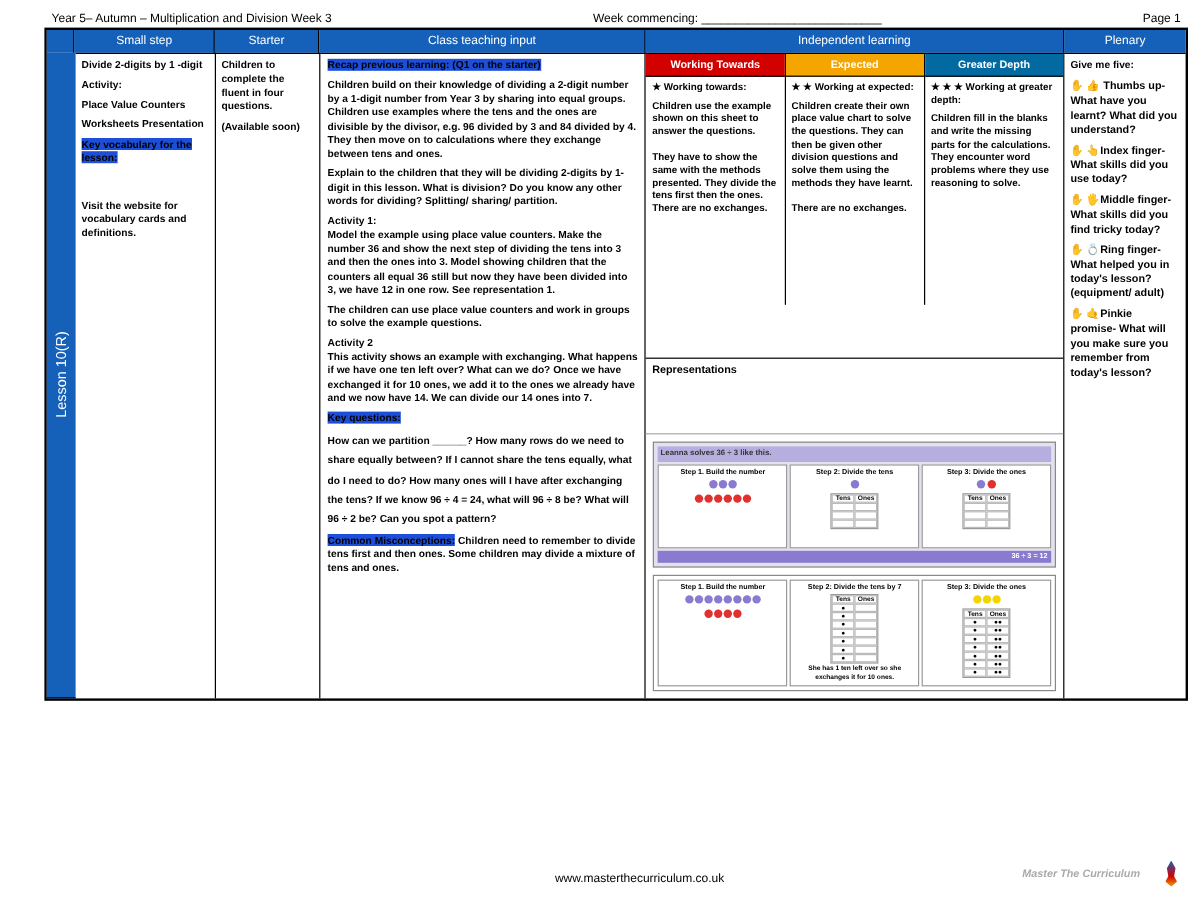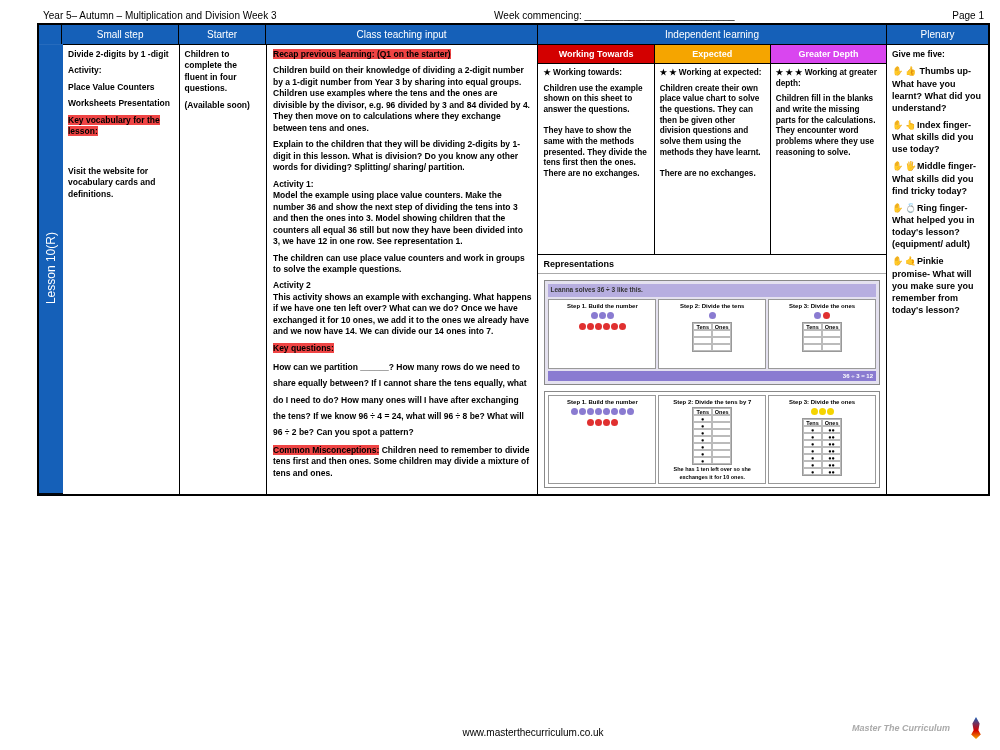--- a/index.html
+++ b/index.html
@@ -12,29 +12,29 @@
   .sidecol { width: 24px; }
   .c-step { width: 120px; }
   .c-start { width: 90px; }
   .c-input { width: 280px; }
   .c-indep { width: 360px; }
   .c-plen { width: 104px; }
   .bodyrow { display: flex; }
   .lessoncell { width: 24px; background: #1560b8; color: #fff; writing-mode: vertical-rl; transform: rotate(180deg); text-align: center; display: flex; align-items: center; justify-content: center; font-size: 12px; border-top: 1px solid #000; }
   .cell { border-right: 1px solid #000; border-top: 1px solid #000; padding: 4px 5px; font-size: 8.5px; line-height: 1.35; font-weight: bold; }
   .c-input-cell { padding: 4px 6px; }
-  .hl { background: #ef4444; }
-  .indep-wrap { display: flex; flex-direction: column; height: 100%; }
+  .hl { background: #1d4ed8; }
+  .indep-wrap { display: flex; flex-direction: column; height: 100%; gap: 44px; }
   .indep-top { display: flex; }
   .indep-top > div { flex: 1; border-right: 1px solid #000; }
   .indep-top > div:last-child { border-right: none; }
   .ih { text-align: center; color: #fff; font-size: 9px; padding: 3px 2px; border-bottom: 1px solid #000; }
   .ih-wt { background: #d30000; }
   .ih-ex { background: #f5a500; }
-  .ih-gd { background: #d946ef; }
+  .ih-gd { background: #0369a1; }
   .ib { padding: 4px 5px; font-size: 8.2px; line-height:1.3; min-height: 190px;}
   .rep-label { border-top: 1px solid #000; padding: 3px 5px; font-size: 9px; }
   .rep-img { border-top: 1px solid #aaa; padding: 6px; display:flex; flex-direction:column; gap:6px; }
   .mini { border: 1px solid #888; background: #e4e1ef; font-size:6px; padding:3px; }
   .mini-hdr { background:#b7aee0; color:#333; padding:2px; font-size:6.5px; margin-bottom:2px;}
   .mini-steps { display:flex; gap:2px; }
   .mini-step { flex:1; background:#fff; border:1px solid #999; padding:2px; display:flex; flex-direction:column; align-items:center; gap:1px; min-height:70px;}
   .dot { width:7px;height:7px;border-radius:50%; display:inline-block; margin:0.5px;}
   .dpurple{background:#8a7bd1;} .dred{background:#e03030;} .dyellow{background:#f5d400;}
   .mini-ans { background:#8a7bd1;color:#fff;text-align:right;padding:1px 3px;margin-top:2px;font-size:6px;}

